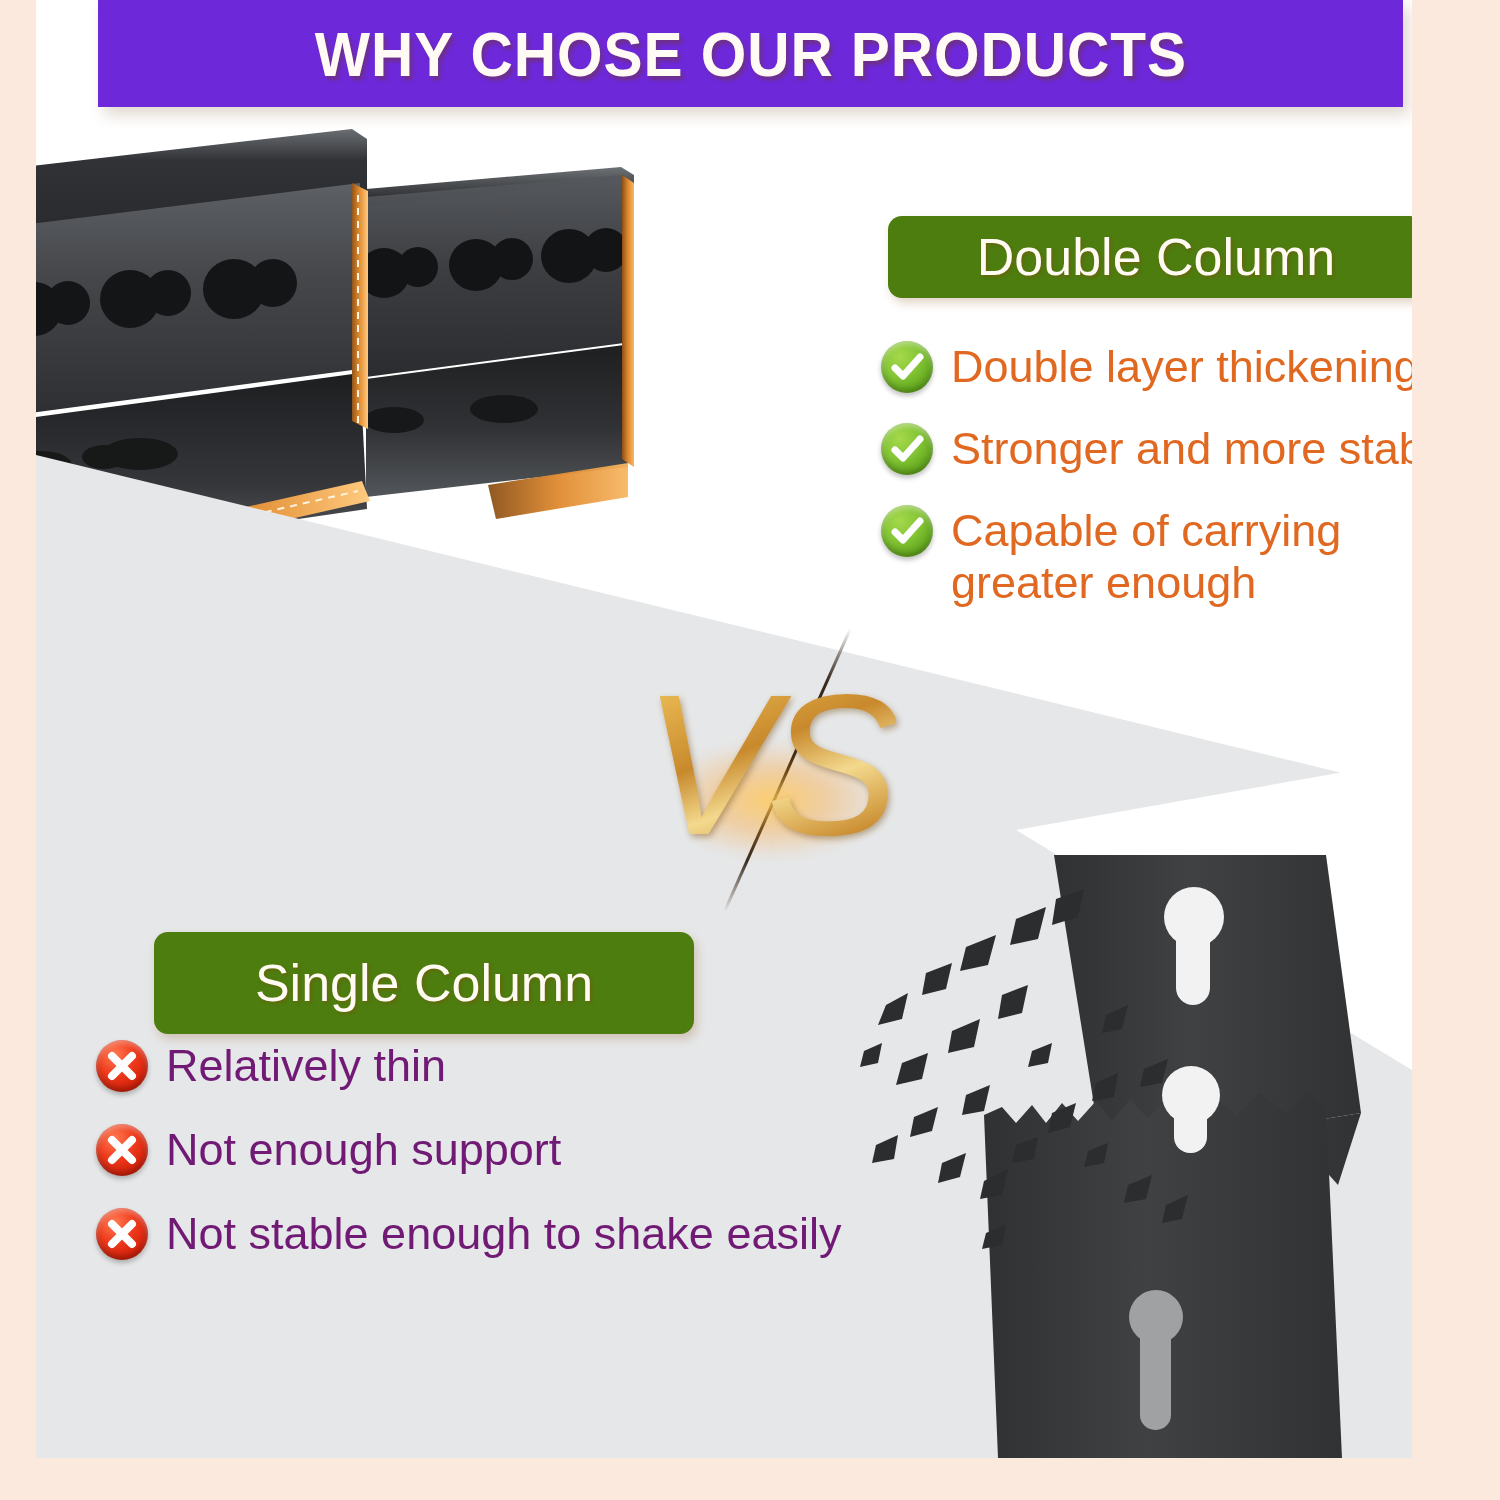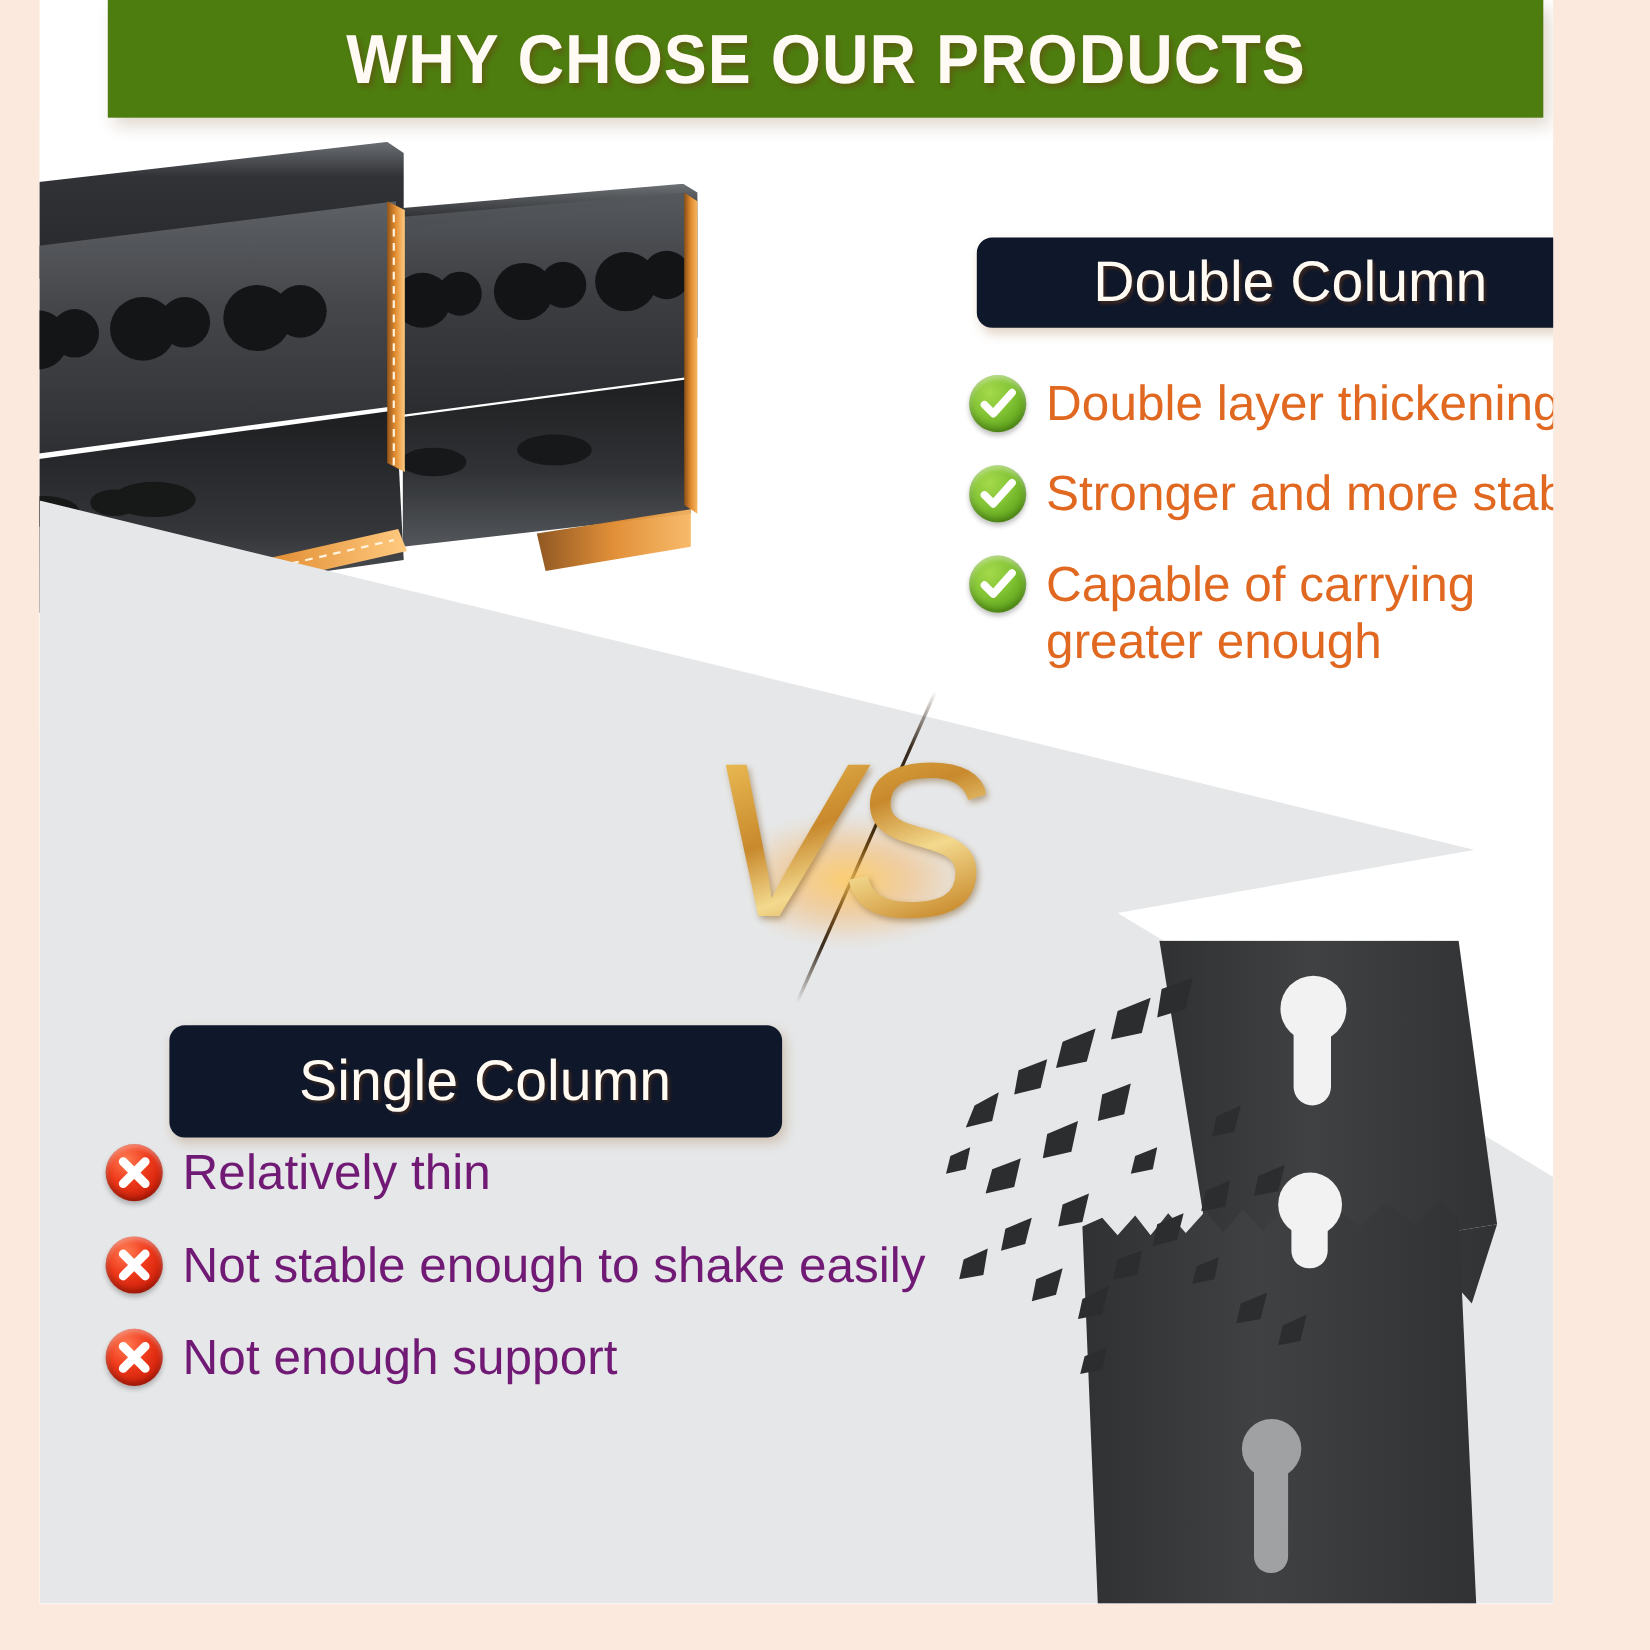--- a/index.html
+++ b/index.html
@@ -13,21 +13,21 @@
   
   #page{position:relative;width:1500px;height:1500px;}
   #content{
     position:absolute;left:36px;top:0;width:1376px;height:1458px;
     background:#ffffff;overflow:hidden;
   }
 
   
   #banner{
     position:absolute;left:62px;top:0px;width:1305px;height:107px;
-    background:#4d7c0f;
+    background:#6d28d9;
     box-shadow:6px 8px 14px rgba(120,80,40,.22);
     display:flex;align-items:center;justify-content:center;
   }
   #banner-title{
     color:#fffaf4;
     font-size:63px;font-weight:bold;
     letter-spacing:1px;
     transform:scaleX(.93);
     text-shadow:3px 4px 4px rgba(110,60,20,.40);
     white-space:nowrap;
@@ -74,24 +74,23 @@
     line-height:250px;letter-spacing:-10px;
     background:linear-gradient(160deg,#fff4cf 0%,#e8b751 18%,#c8892c 42%,#f3d98e 58%,#c98a2c 78%,#a96d1c 100%);
     -webkit-background-clip:text;background-clip:text;color:transparent;
     -webkit-text-fill-color:transparent;
     text-align:center;
     filter:drop-shadow(2px 3px 3px rgba(120,80,20,.45));
   }
 
   
   .pill{
-    position:absolute;background:#0f172a;border-radius:14px;
+    position:absolute;background:#4d7c0f;border-radius:14px;
     display:flex;align-items:center;justify-content:center;
     box-shadow:3px 5px 10px rgba(150,100,50,.28);
-    padding-left:17px;
   }
   .pill span{
     color:#fffaf2;font-size:52px;font-weight:normal;white-space:nowrap;
     text-shadow:2px 2px 3px rgba(140,70,10,.35);
   }
   #pill-double{left:852px;top:216px;width:536px;height:82px;}
   #pill-single{left:118px;top:932px;width:540px;height:102px;}
 
   
   .bullets{position:absolute;}
@@ -357,27 +356,27 @@
         </div>
         <div class="btext">Relatively thin</div>
       </div>
 
       <div class="bullet">
         <div class="badge no">
           <svg viewBox="0 0 52 52">
             <path d="M16 16 L36 36 M36 16 L16 36" stroke="#ffffff" stroke-width="8" stroke-linecap="round"></path>
           </svg>
         </div>
-        <div class="btext">Not stable enough to shake easily</div>
+        <div class="btext">Not enough support</div>
       </div>
 
       <div class="bullet">
         <div class="badge no">
           <svg viewBox="0 0 52 52">
             <path d="M16 16 L36 36 M36 16 L16 36" stroke="#ffffff" stroke-width="8" stroke-linecap="round"></path>
           </svg>
         </div>
-        <div class="btext">Not enough support</div>
+        <div class="btext">Not stable enough to shake easily</div>
       </div>
     </div>
 
   </div>
 </div>
 
 </body></html>

